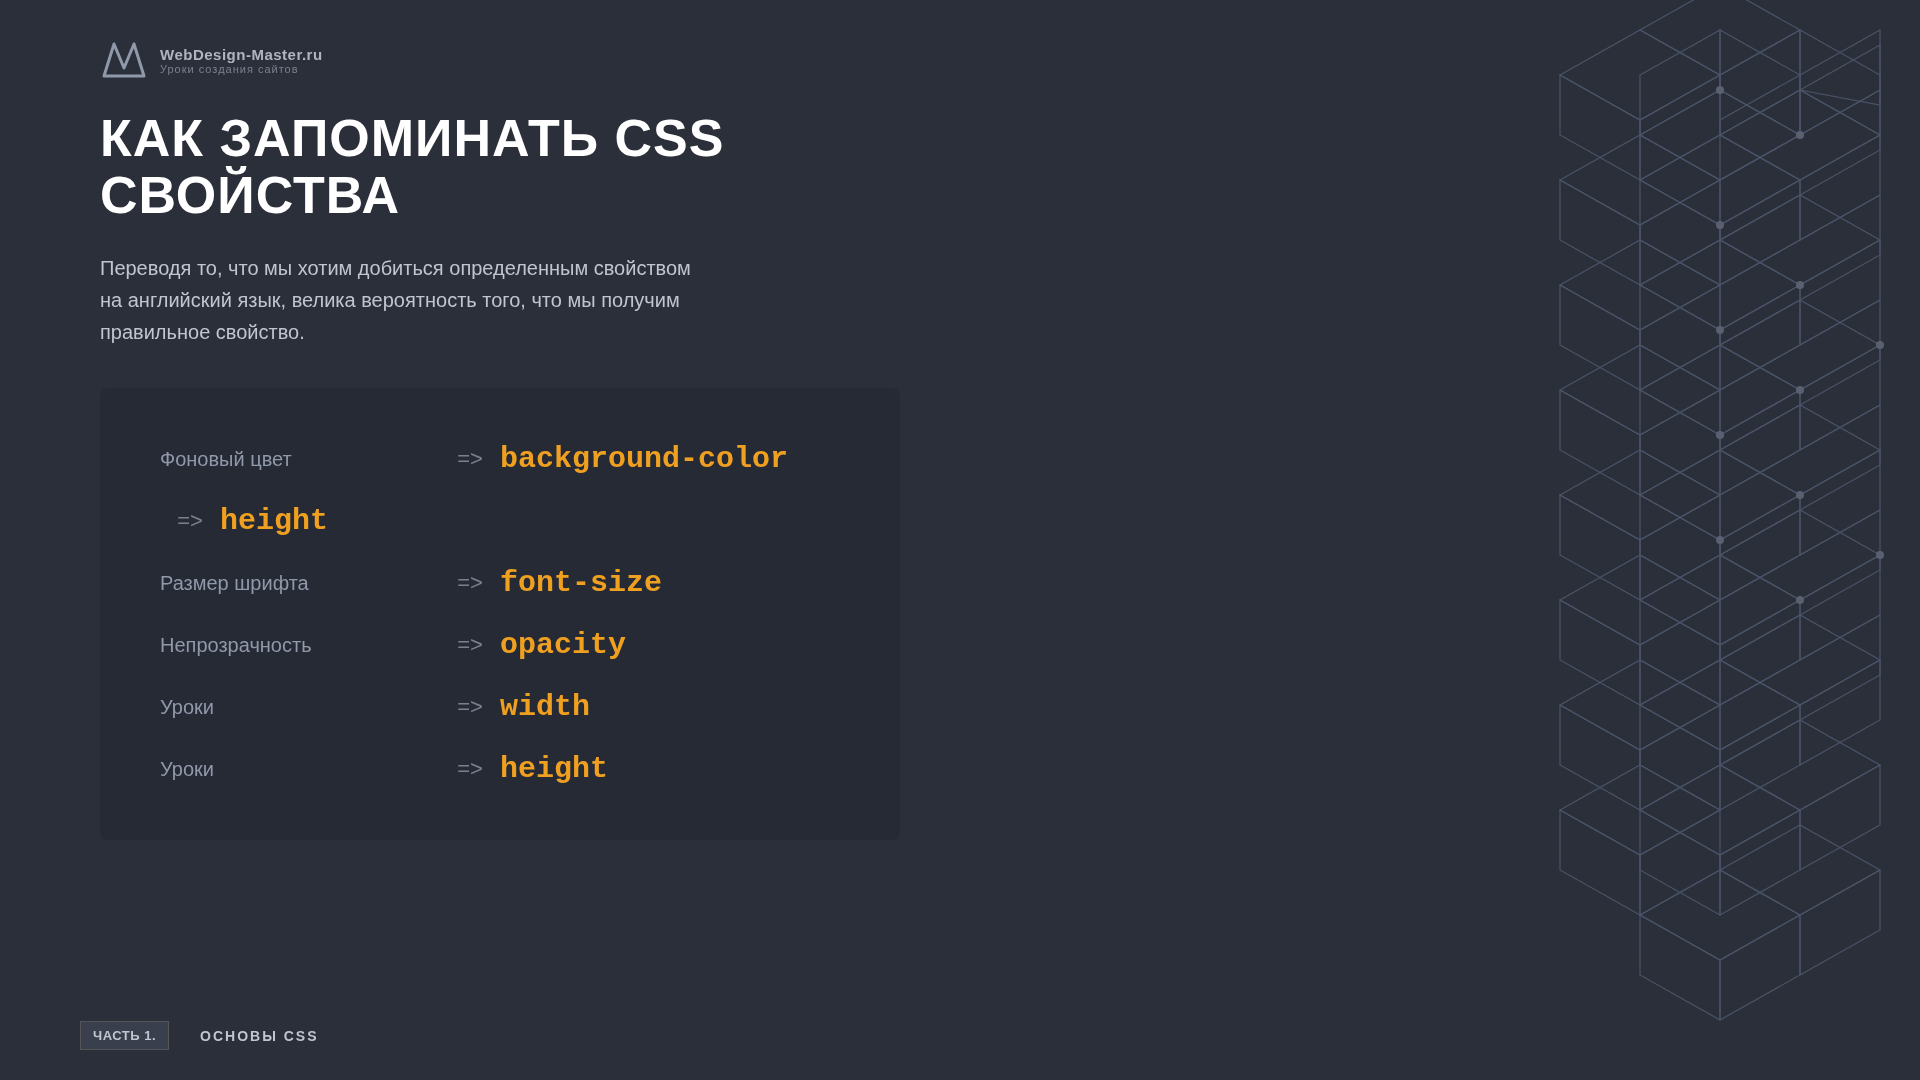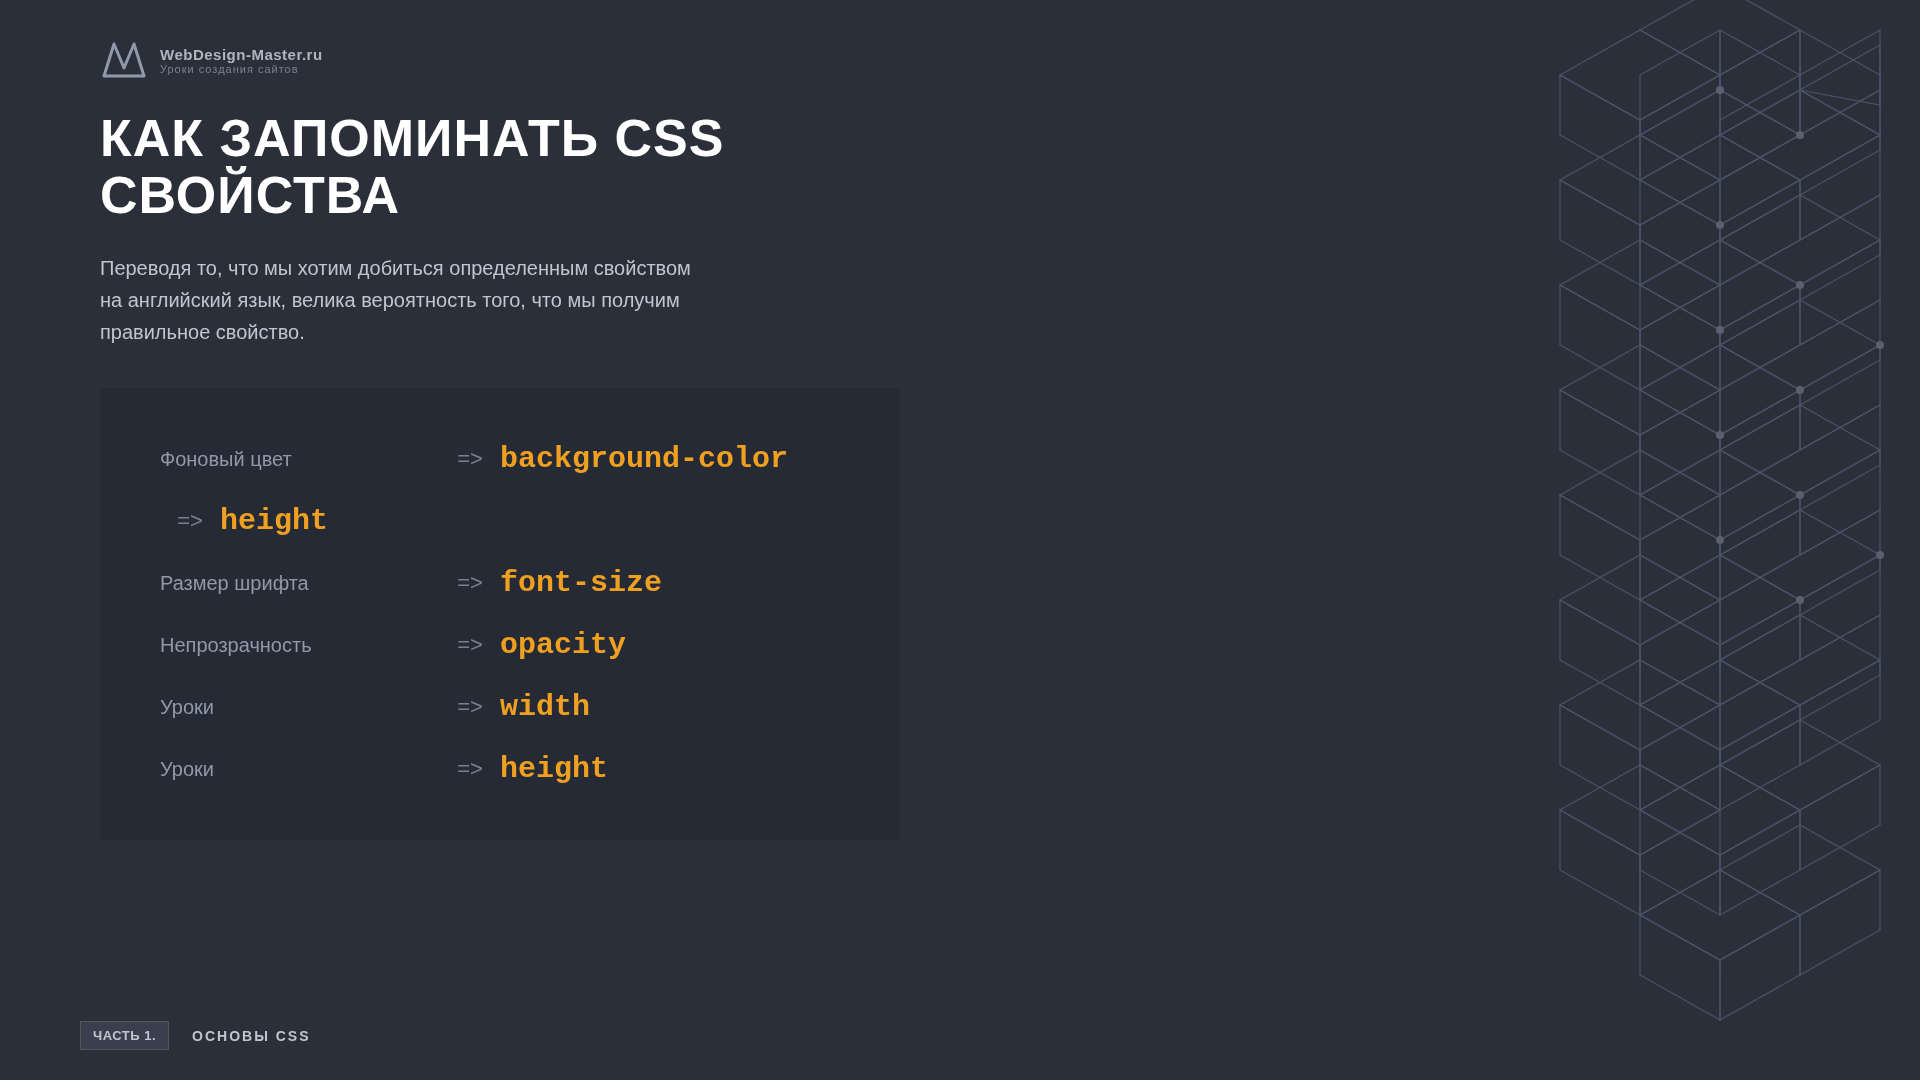--- a/index.html
+++ b/index.html
@@ -114,21 +114,21 @@
       font-family: 'Courier New', monospace;
     }
 
     
     .footer {
       position: absolute;
       bottom: 30px;
       left: 80px;
       display: flex;
       align-items: center;
-      gap: 0;
+      gap: 8px;
     }
 
     .footer-badge {
       background-color: #3a3f4e;
       color: #c0c5d0;
       font-size: 13px;
       font-weight: bold;
       padding: 6px 12px;
       letter-spacing: 0.5px;
       border: 1px solid #555;

